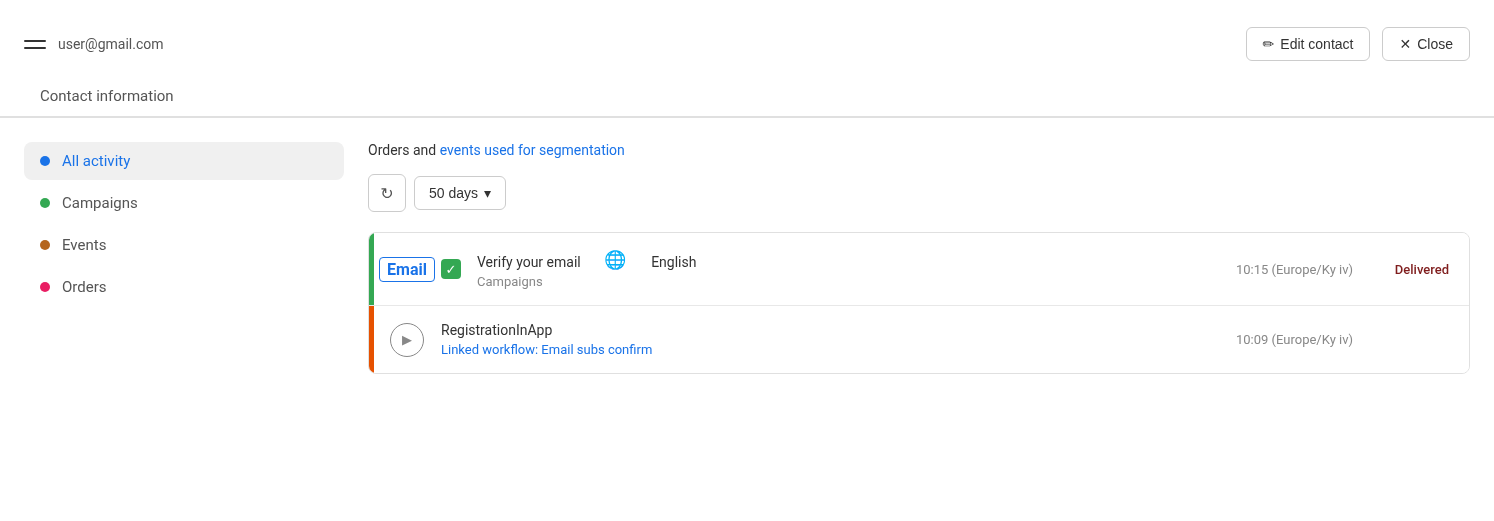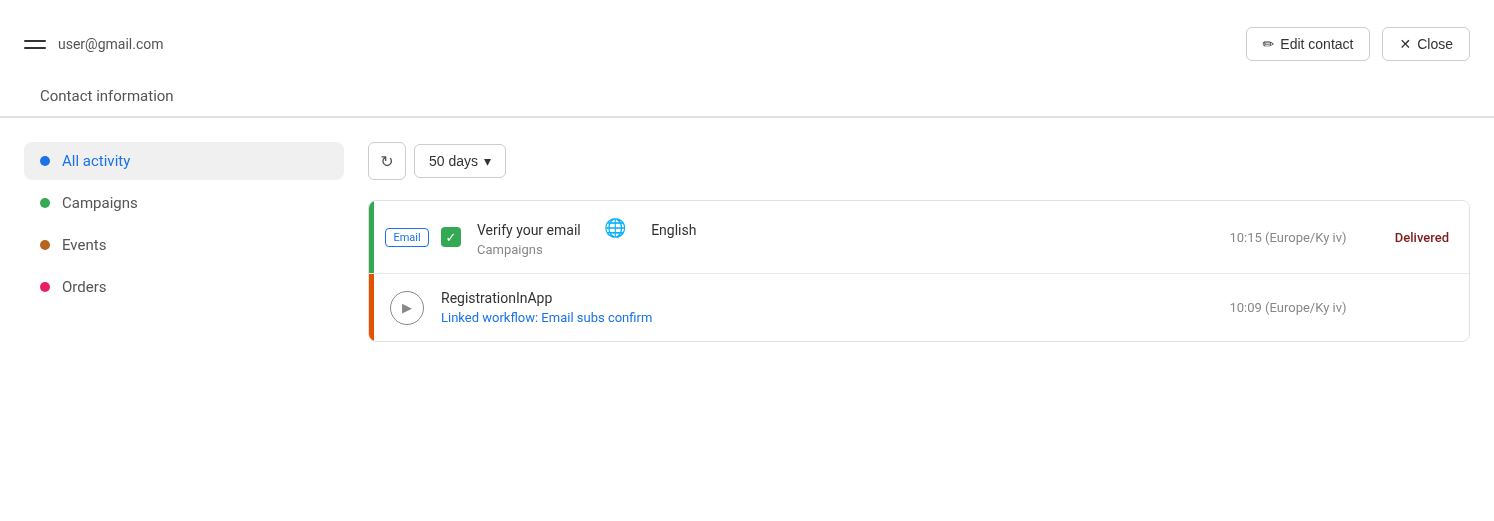--- a/index.html
+++ b/index.html
@@ -193,22 +193,22 @@
     .activity-icon-wrap {
       display: flex;
       align-items: center;
       justify-content: center;
       width: 36px;
       flex-shrink: 0;
     }
     .email-badge {
       border: 1.5px solid #1a73e8;
       color: #1a73e8;
-      font-size: 11px;
-      font-weight: 400;
+      font-size: 16px;
+      font-weight: 700;
       padding: 2px 7px;
       border-radius: 4px;
       white-space: nowrap;
     }
     .play-icon {
       width: 34px;
       height: 34px;
       border-radius: 50%;
       border: 1.5px solid #888;
       display: flex;
@@ -253,21 +253,21 @@
       font-size: 13px;
       color: #1a73e8;
       cursor: pointer;
     }
 
     .activity-time {
       font-size: 13px;
       color: #888;
       white-space: nowrap;
       min-width: 130px;
-      text-align: center;
+      text-align: right;
     }
     .activity-status {
       font-size: 13px;
       font-weight: 500;
       min-width: 80px;
       text-align: right;
     }
     .status-delivered { color: #7f1d1d; }
   </style>
 </head>
@@ -314,20 +314,23 @@
       <span class="dot dot-brown"></span>
       <span>Events</span>
     </div>
     <div class="sidebar-item">
       <span class="dot dot-red"></span>
       <span>Orders</span>
     </div>
   </div>
 
   <div class="content">
+    <div class="content-desc">
+      <span>Orders and </span><span class="blue">events used for segmentation</span>
+    </div>
 
     <div class="toolbar">
       <button class="icon-btn">
         <span>↻</span>
       </button>
       <button class="select-btn">
         <span>50 days</span>
         <span>▾</span>
       </button>
     </div>

